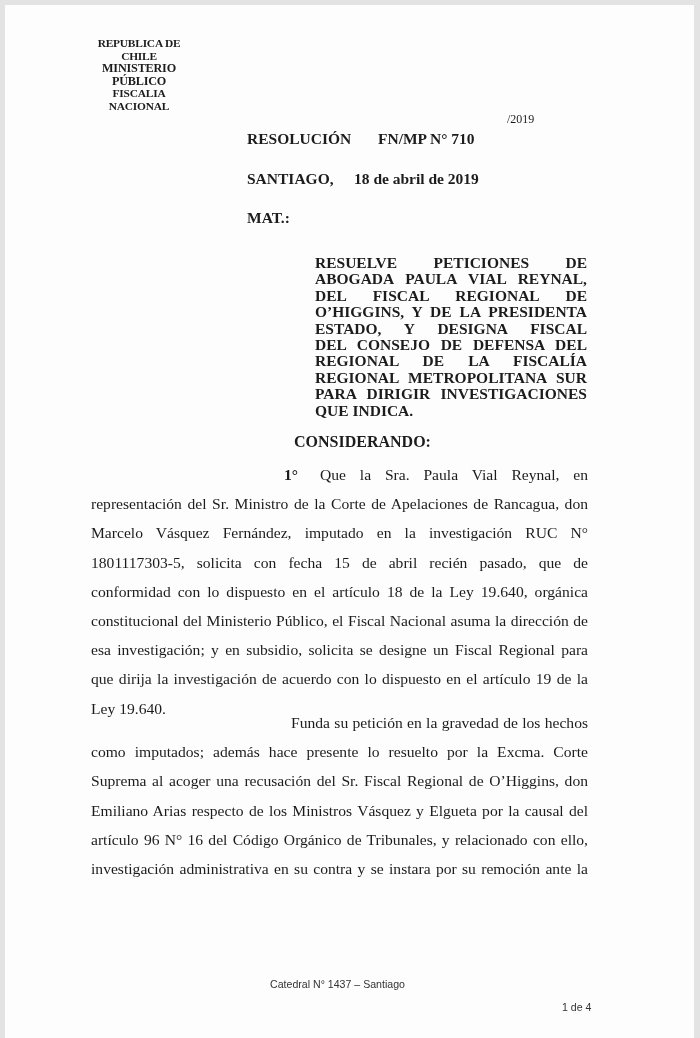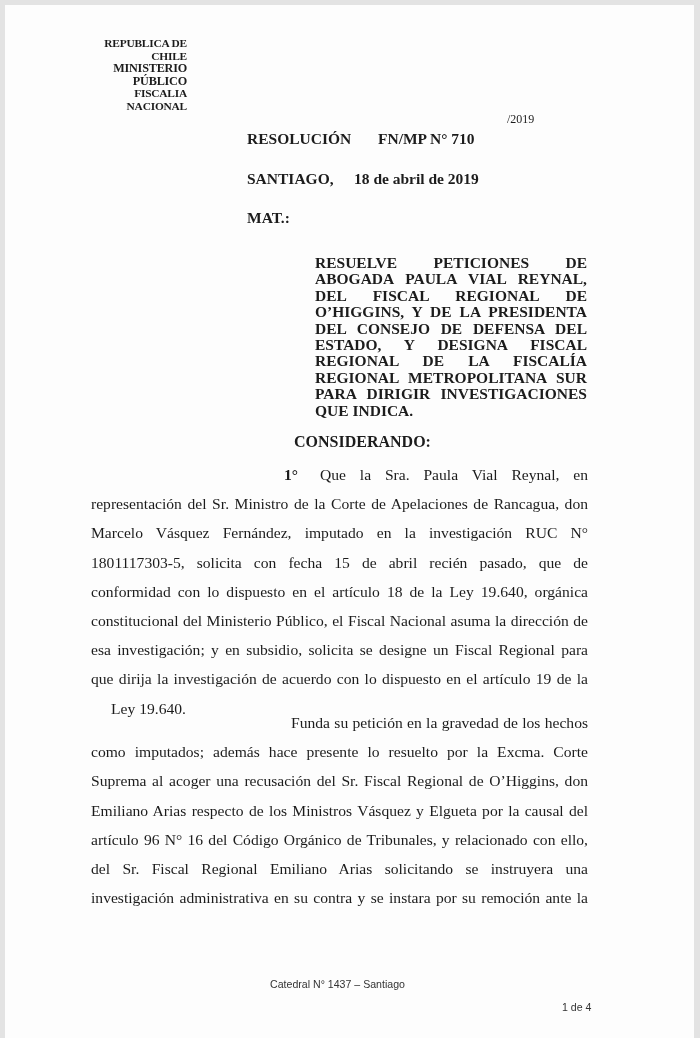--- a/index.html
+++ b/index.html
@@ -24,21 +24,21 @@
       background: #fdfdfd;
     }
     .abs { position: absolute; white-space: nowrap; }
 
     
     .hdr {
       position: absolute;
       left: 86px;
       top: 32px;
       width: 96px;
-      text-align: right;
+      text-align: center;
       font-weight: bold;
       font-size: 11.4px;
       line-height: 12.5px;
       letter-spacing: -0.2px;
     }
     .hdr .l1 { display: block; }
     .hdr .l2 { display: block; font-size: 12.2px; }
     .hdr .l3 { display: block; }
 
     .res-label  { left: 242px; top: 125px; font-size: 15.5px; font-weight: bold; }
@@ -79,21 +79,21 @@
       font-size: 15.6px;
       line-height: 29.2px;
     }
     .bline {
       display: block;
       text-align: justify;
       text-align-last: justify;
       white-space: nowrap;
       height: 29.2px;
     }
-    .bline.last { text-align-last: left; margin-left: 20px; }
+    .bline.last { text-align-last: left; }
     .bline.indent { padding-left: 193px; }
     .bline.indent-2 { padding-left: 200px; }
     .num-marker { font-weight: bold; margin-right: 0; }
 
     .footer-addr {
       left: 265px;
       top: 973px;
       font-family: "Liberation Sans", "DejaVu Sans", sans-serif;
       font-size: 10.6px;
       color: #333;
@@ -123,22 +123,22 @@
 
   <div class="abs city">SANTIAGO,</div>
   <div class="abs date">18 de abril de 2019</div>
 
   <div class="abs mat-label">MAT.:</div>
   <div class="mat-block">
     <span class="mat-line" style="white-space: nowrap; display: block; word-spacing: 0px;">RESUELVE PETICIONES DE</span>
     <span class="mat-line" style="white-space: nowrap; display: block; word-spacing: 0px;">ABOGADA PAULA VIAL REYNAL,</span>
     <span class="mat-line" style="white-space: nowrap; display: block; word-spacing: 0px;">DEL FISCAL REGIONAL DE</span>
     <span class="mat-line" style="white-space: nowrap; display: block; word-spacing: 0px;">O’HIGGINS, Y DE LA PRESIDENTA</span>
+    <span class="mat-line" style="white-space: nowrap; display: block; word-spacing: 0px;">ESTADO, Y DESIGNA FISCAL</span>
     <span class="mat-line" style="white-space: nowrap; display: block; word-spacing: 0px;">DEL CONSEJO DE DEFENSA DEL</span>
-    <span class="mat-line" style="white-space: nowrap; display: block; word-spacing: 0px;">ESTADO, Y DESIGNA FISCAL</span>
     <span class="mat-line" style="white-space: nowrap; display: block; word-spacing: 0px;">REGIONAL DE LA FISCALÍA</span>
     <span class="mat-line" style="white-space: nowrap; display: block; word-spacing: 0px;">REGIONAL METROPOLITANA SUR</span>
     <span class="mat-line" style="white-space: nowrap; display: block; word-spacing: 0px;">PARA DIRIGIR INVESTIGACIONES</span>
     <span class="mat-line last">QUE INDICA.</span>
   </div>
 
   <div class="abs considerando">CONSIDERANDO:</div>
 
   <div class="body-block" style="top: 455px;">
     <span class="bline indent" style="text-align-last: justify;">
@@ -153,20 +153,19 @@
     <span class="bline" style="white-space: nowrap; display: block; word-spacing: 0px;">que dirija la investigación de acuerdo con lo dispuesto en el artículo 19 de la</span>
     <span class="bline last">Ley 19.640.</span>
   </div>
 
   <div class="body-block" style="top: 703px;">
     <span class="bline indent-2" style="white-space: nowrap; display: block; word-spacing: 0px;">Funda su petición en la gravedad de los hechos</span>
     <span class="bline" style="white-space: nowrap; display: block; word-spacing: 0px;">como imputados; además hace presente lo resuelto por la Excma. Corte</span>
     <span class="bline" style="white-space: nowrap; display: block; word-spacing: 0px;">Suprema al acoger una recusación del Sr. Fiscal Regional de O’Higgins, don</span>
     <span class="bline" style="white-space: nowrap; display: block; word-spacing: 0px;">Emiliano Arias respecto de los Ministros Vásquez y Elgueta por la causal del</span>
     <span class="bline" style="white-space: nowrap; display: block; word-spacing: 0px;">artículo 96 N° 16 del Código Orgánico de Tribunales, y relacionado con ello,</span>
-    <span class="bline" style="white-space: nowrap; display: block; word-spacing: 0px;">del Sr. Fiscal Regional Emiliano Arias solicitando se instruyera una</span>
     <span class="bline" style="white-space: nowrap; display: block; word-spacing: 0px;">investigación administrativa en su contra y se instara por su remoción ante la</span>
   </div>
 
   <div class="abs footer-addr">Catedral N° 1437 – Santiago</div>
   <div class="abs footer-page">1 de 4</div>
 
 </div>
 
 </body></html>

